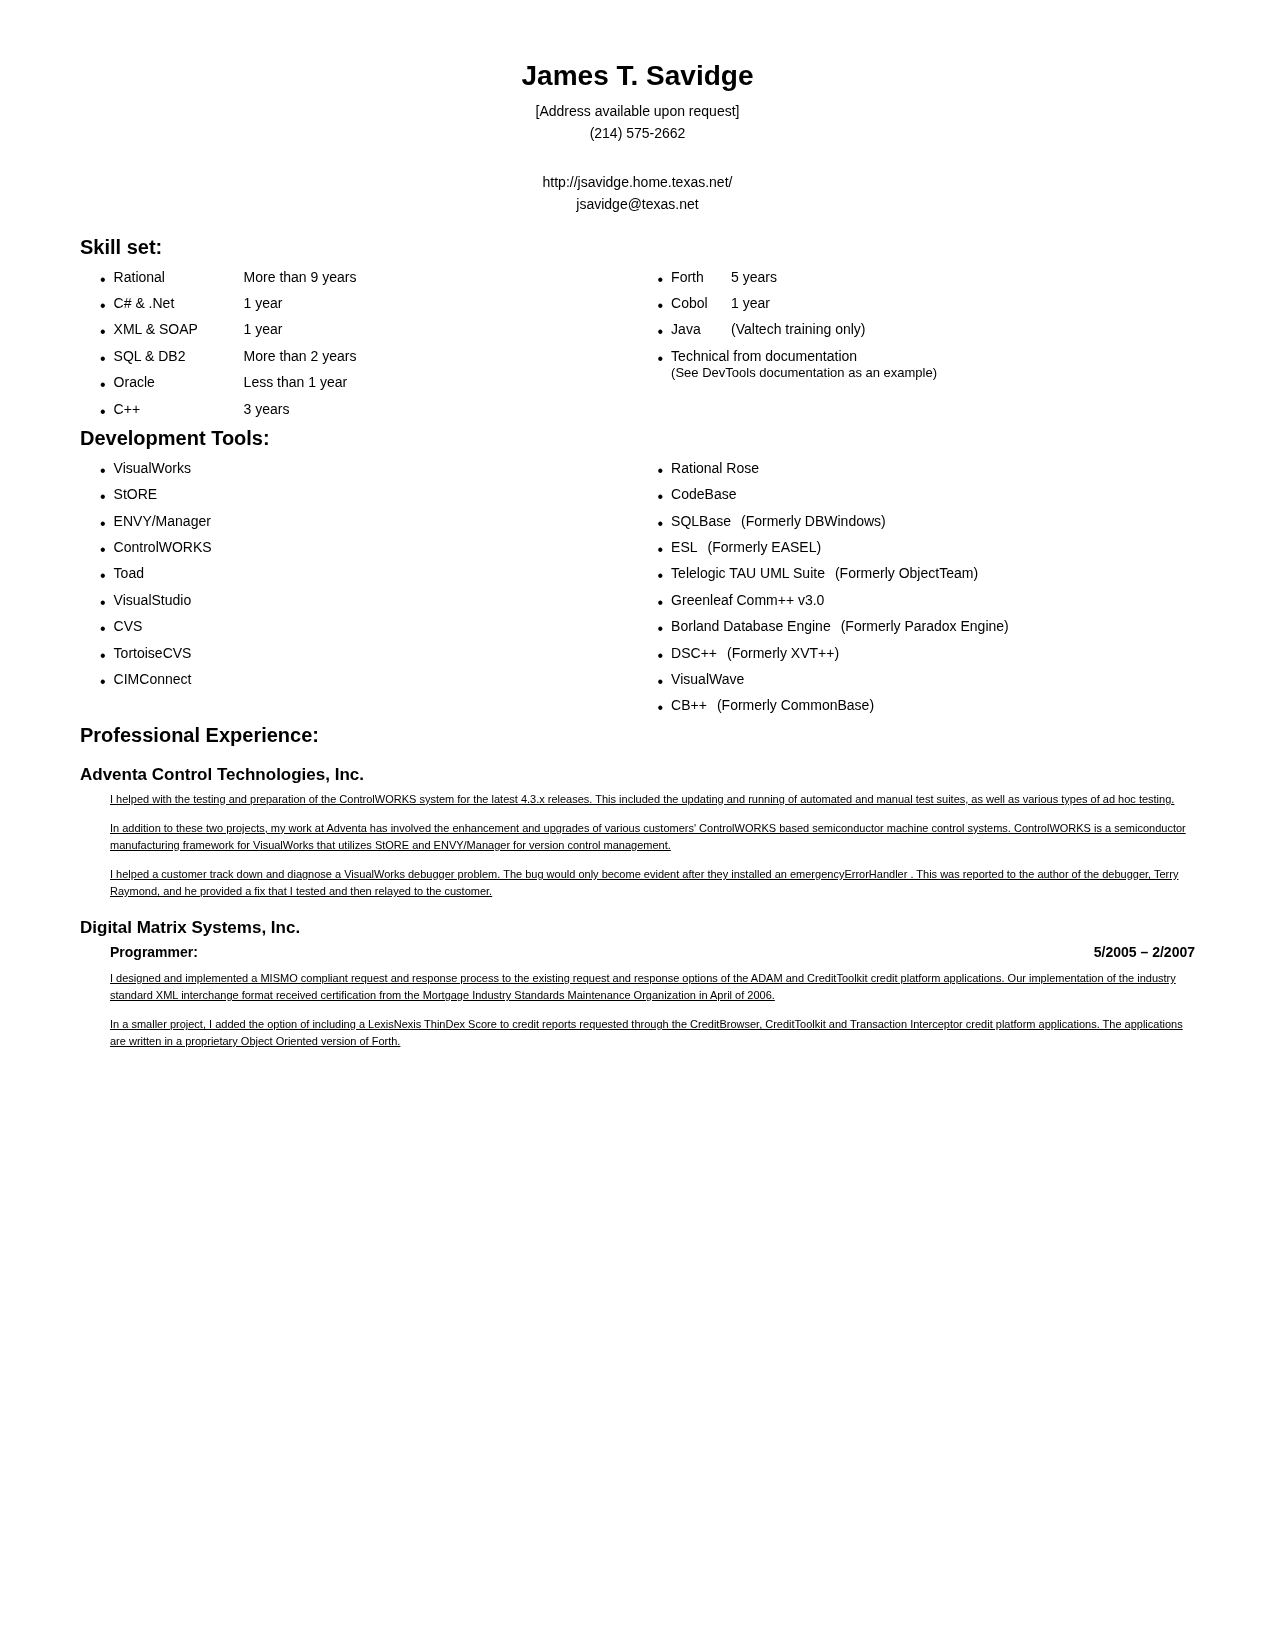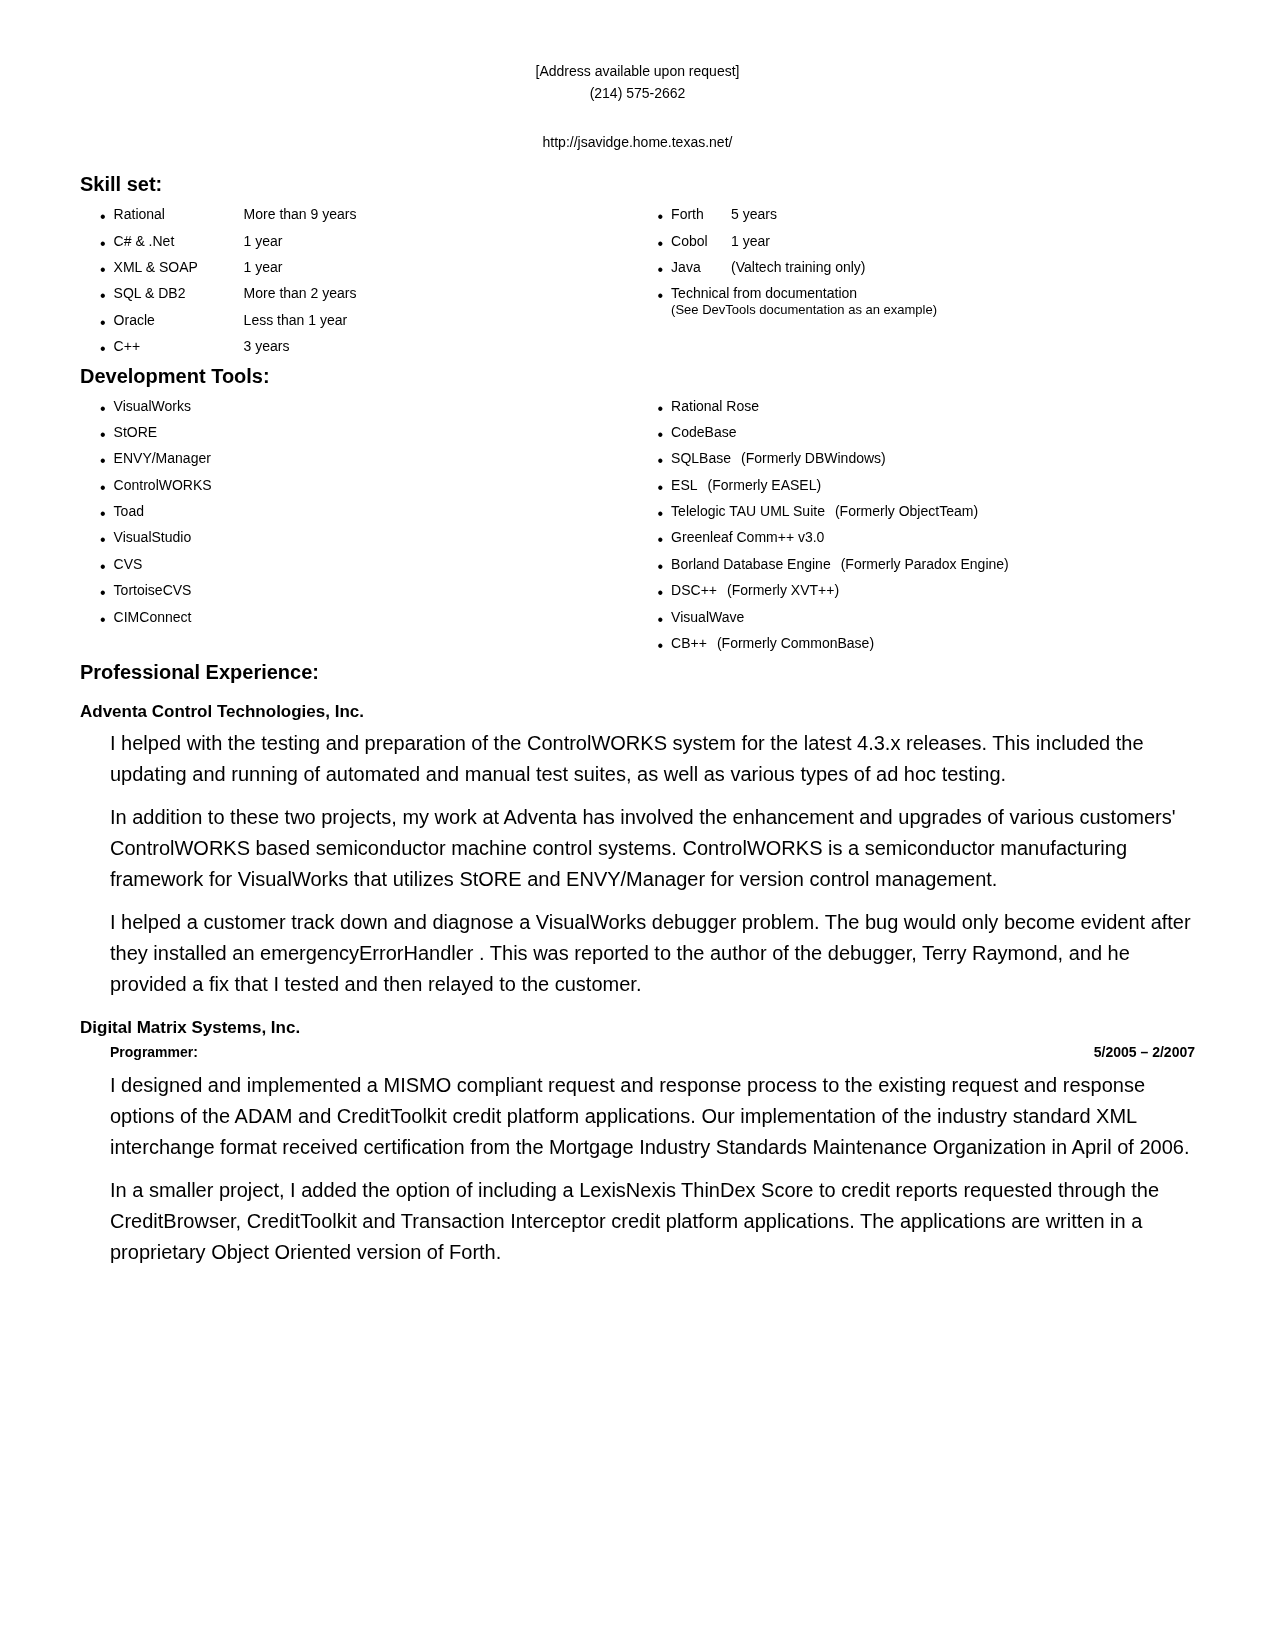--- a/index.html
+++ b/index.html
@@ -98,39 +98,42 @@
     }
     .exp-role {
       font-weight: bold;
       font-size: 14px;
     }
     .exp-dates {
       font-weight: bold;
       font-size: 14px;
     }
     .exp-para {
-      font-size: 20px;
+      font-size: 11px;
       line-height: 1.55;
       margin-bottom: 12px;
       text-align: left;
+      text-decoration: underline;
     }
     .indent {
       margin-left: 30px;
     }
   </style>
 </head>
 <body>
 
 <div class="header">
+  <h1>James T. Savidge</h1>
   <div class="contact">
     <div>[Address available upon request]</div>
     <div>(214) 575-2662</div>
   </div>
   <div class="website">
     <div>http://jsavidge.home.texas.net/</div>
+    <div>jsavidge@texas.net</div>
   </div>
 </div>
 
 <div class="section-title">Skill set:</div>
 
 <div class="skills-container">
   <div class="skills-col" id="skills-left">
       <div class="skill-item">
         <span class="bullet">•</span>
         <span class="skill-name">Rational</span>

